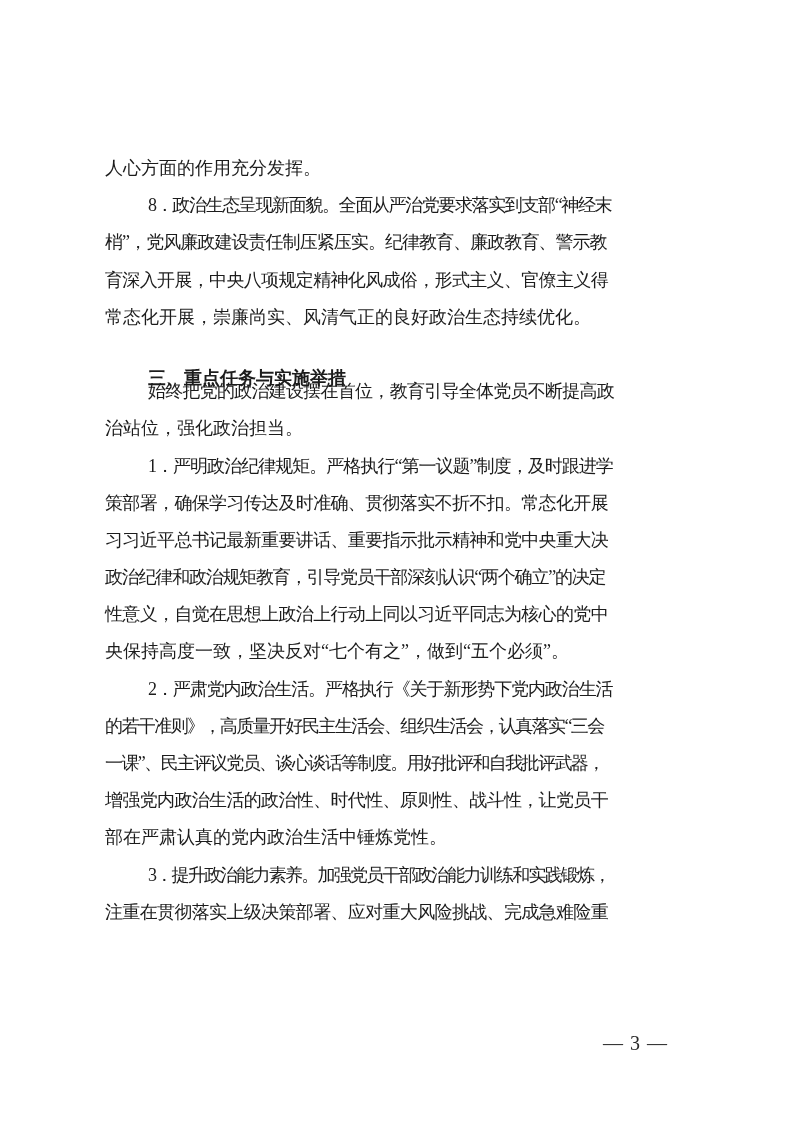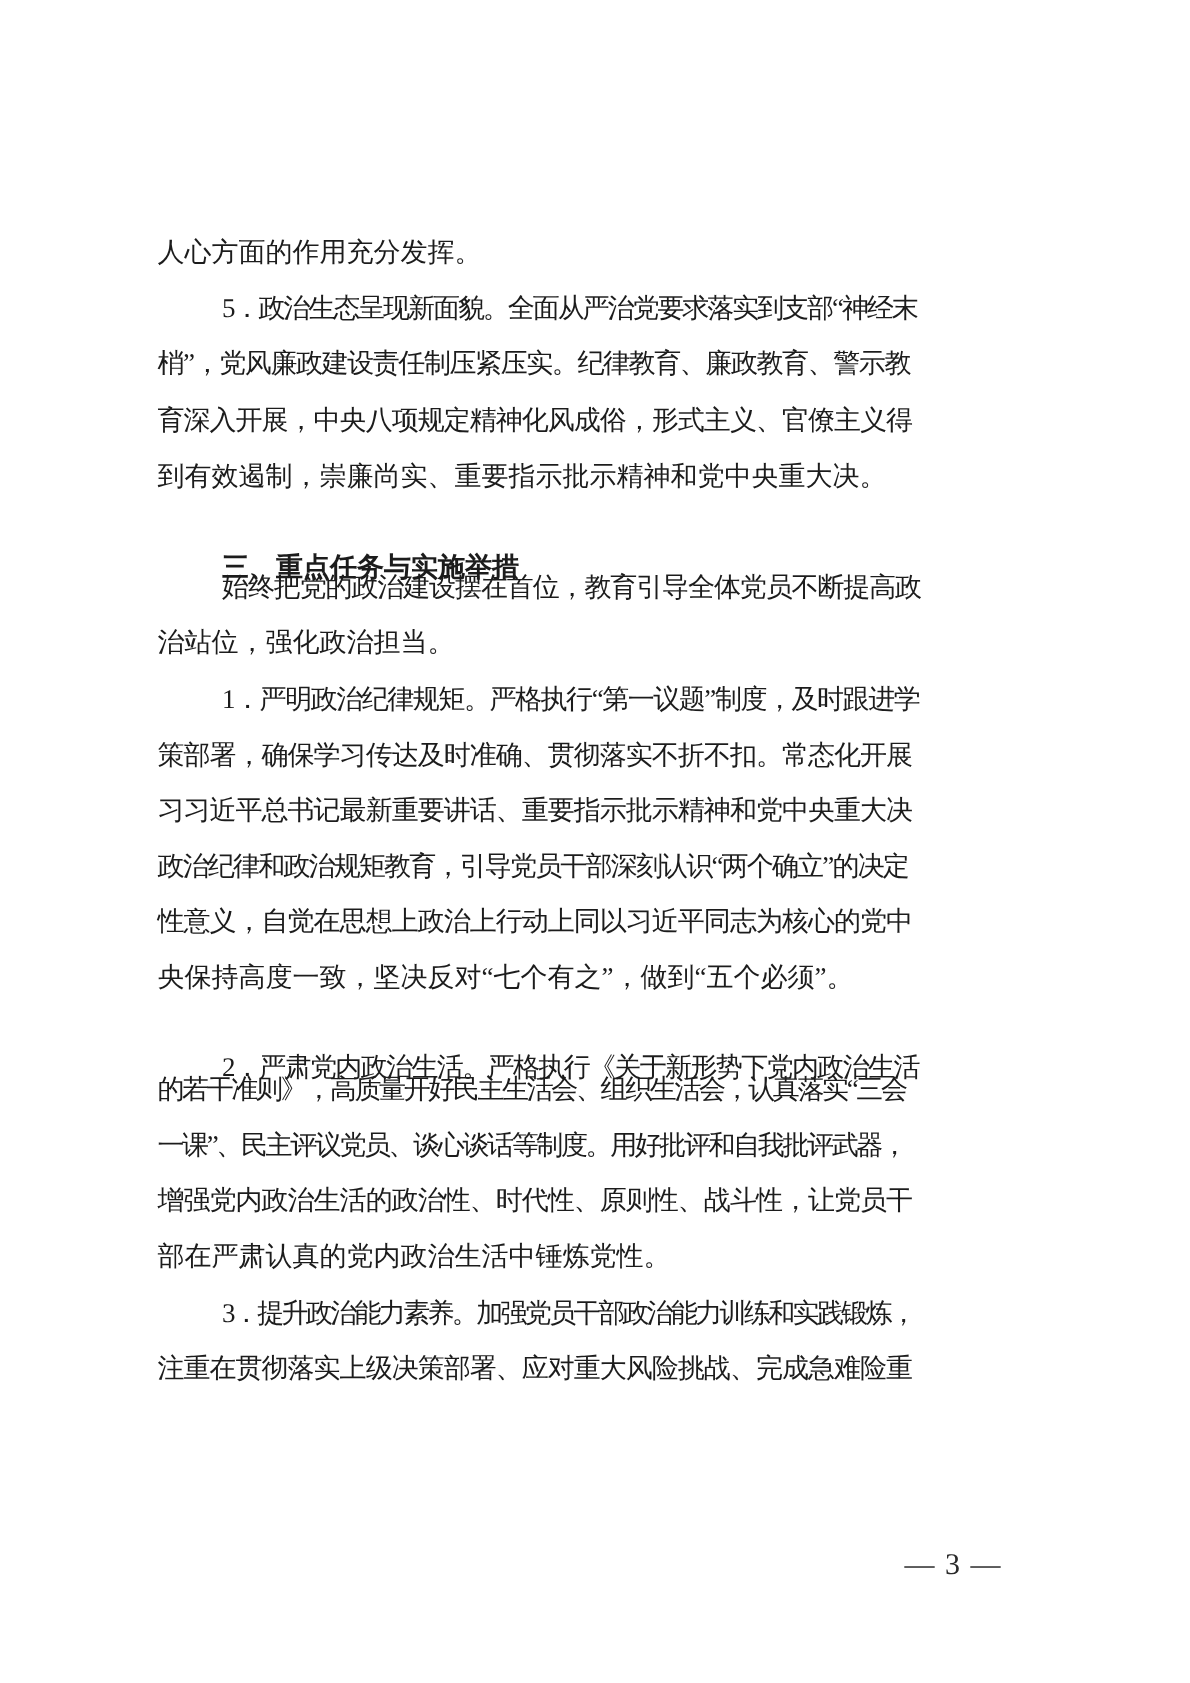--- a/index.html
+++ b/index.html
@@ -62,30 +62,30 @@
 </style>
 </head>
 <body>
 
 <div class="page">
   <div class="text-area" id="lines-container">
       <div class="line style-body">
     <span class="line-text" style="letter-spacing: 0px;">人心方面的作用充分发挥。</span>
   </div>
       <div class="line style-body indent">
-    <span class="line-text" style="letter-spacing: -1.37338px;">5．政治生态呈现新面貌。全面从严治党要求落实到支部“神经末</span>
+    <span class="line-text" style="letter-spacing: -1.37338px;">8．政治生态呈现新面貌。全面从严治党要求落实到支部“神经末</span>
   </div>
       <div class="line style-body">
     <span class="line-text" style="letter-spacing: -0.944271px;">梢”，党风廉政建设责任制压紧压实。纪律教育、廉政教育、警示教</span>
   </div>
       <div class="line style-body">
     <span class="line-text" style="letter-spacing: -0.655172px;">育深入开展，中央八项规定精神化风成俗，形式主义、官僚主义得</span>
   </div>
       <div class="line style-body">
-    <span class="line-text" style="letter-spacing: 0px;">到有效遏制，崇廉尚实、重要指示批示精神和党中央重大决。</span>
+    <span class="line-text" style="letter-spacing: 0px;">常态化开展，崇廉尚实、风清气正的良好政治生态持续优化。</span>
   </div>
       <div class="line style-heading-black indent">
     <span class="line-text" style="letter-spacing: 0px; margin-top: 24px;">三、重点任务与实施举措</span>
   </div>
       <div class="line style-body indent">
     <span class="line-text" style="letter-spacing: -0.740741px;">始终把党的政治建设摆在首位，教育引导全体党员不断提高政</span>
   </div>
       <div class="line style-body">
     <span class="line-text" style="letter-spacing: 0px;">治站位，强化政治担当。</span>
   </div>
@@ -101,21 +101,21 @@
       <div class="line style-body">
     <span class="line-text" style="letter-spacing: -1.21472px;">政治纪律和政治规矩教育，引导党员干部深刻认识“两个确立”的决定</span>
   </div>
       <div class="line style-body">
     <span class="line-text" style="letter-spacing: -0.655172px;">性意义，自觉在思想上政治上行动上同以习近平同志为核心的党中</span>
   </div>
       <div class="line style-body">
     <span class="line-text" style="letter-spacing: 0px;">央保持高度一致，坚决反对“七个有之”，做到“五个必须”。</span>
   </div>
       <div class="line style-body indent">
-    <span class="line-text" style="letter-spacing: -1.08929px; margin-top: 22px;">2．严肃党内政治生活。严格执行《关于新形势下党内政治生活</span>
+    <span class="line-text" style="letter-spacing: -1.08929px;">2．严肃党内政治生活。严格执行《关于新形势下党内政治生活</span>
   </div>
       <div class="line style-body">
     <span class="line-text" style="letter-spacing: -1.59123px;">的若干准则》，高质量开好民主生活会、组织生活会，认真落实“三会</span>
   </div>
       <div class="line style-body">
     <span class="line-text" style="letter-spacing: -1.59123px;">一课”、民主评议党员、谈心谈话等制度。用好批评和自我批评武器，</span>
   </div>
       <div class="line style-body">
     <span class="line-text" style="letter-spacing: -0.655172px;">增强党内政治生活的政治性、时代性、原则性、战斗性，让党员干</span>
   </div>

